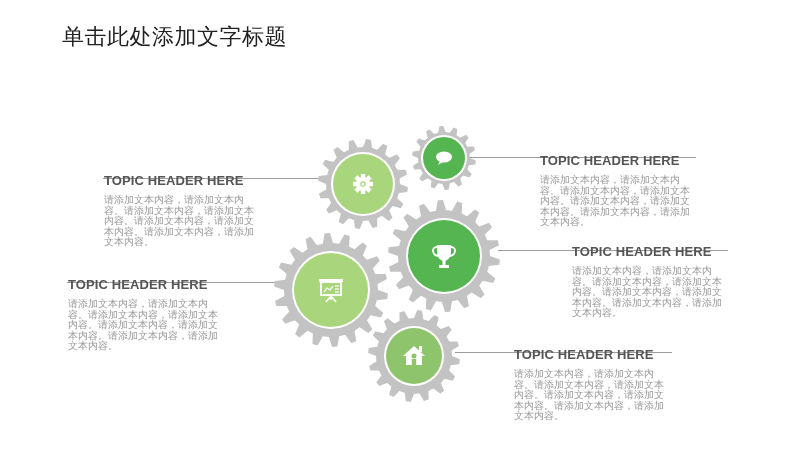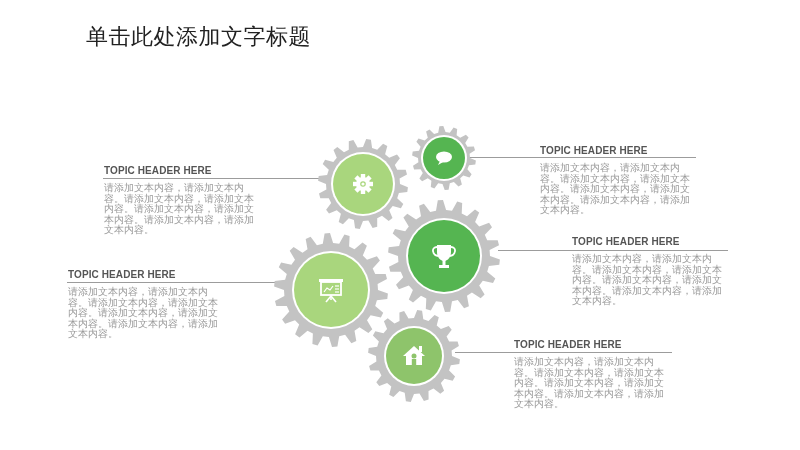--- a/index.html
+++ b/index.html
@@ -1,20 +1,20 @@
 <!DOCTYPE html>
 <html><head>
 <meta charset="utf-8">
 <style>
   html,body{margin:0;padding:0;}
   body{width:800px;height:450px;background:#ffffff;position:relative;overflow:hidden;font-family:"Liberation Sans","DejaVu Sans",sans-serif;}
-  .title{position:absolute;left:86px;top:22px;font-size:22px;color:#222;letter-spacing:0.5px;font-family:Liberation Serif, serif;}
+  .title{position:absolute;left:62px;top:22px;font-size:22px;color:#222;letter-spacing:0.5px;font-family:Liberation Serif, serif;}
   svg.gears{position:absolute;left:0;top:0;}
   .block{position:absolute;}
-  .hdr{font-size:10px;font-weight:bold;color:#555;letter-spacing:0.1px;}
+  .hdr{font-size:13px;font-weight:bold;color:#555;letter-spacing:0.1px;margin-top:8px;}
   .body{font-size:10px;line-height:10.6px;color:#9a9a9a;font-family:"DejaVu Sans",sans-serif;width:152px;word-break:break-all;}
   .rule{position:absolute;height:1px;background:#9c9c9c;}
 </style>
 </head>
 <body>
 
 <div class="title">单击此处添加文字标题</div>
 
 <div class="rule" style="left:103px;top:178px;width:220px;"></div>
 <div class="rule" style="left:67px;top:282px;width:218px;"></div>

